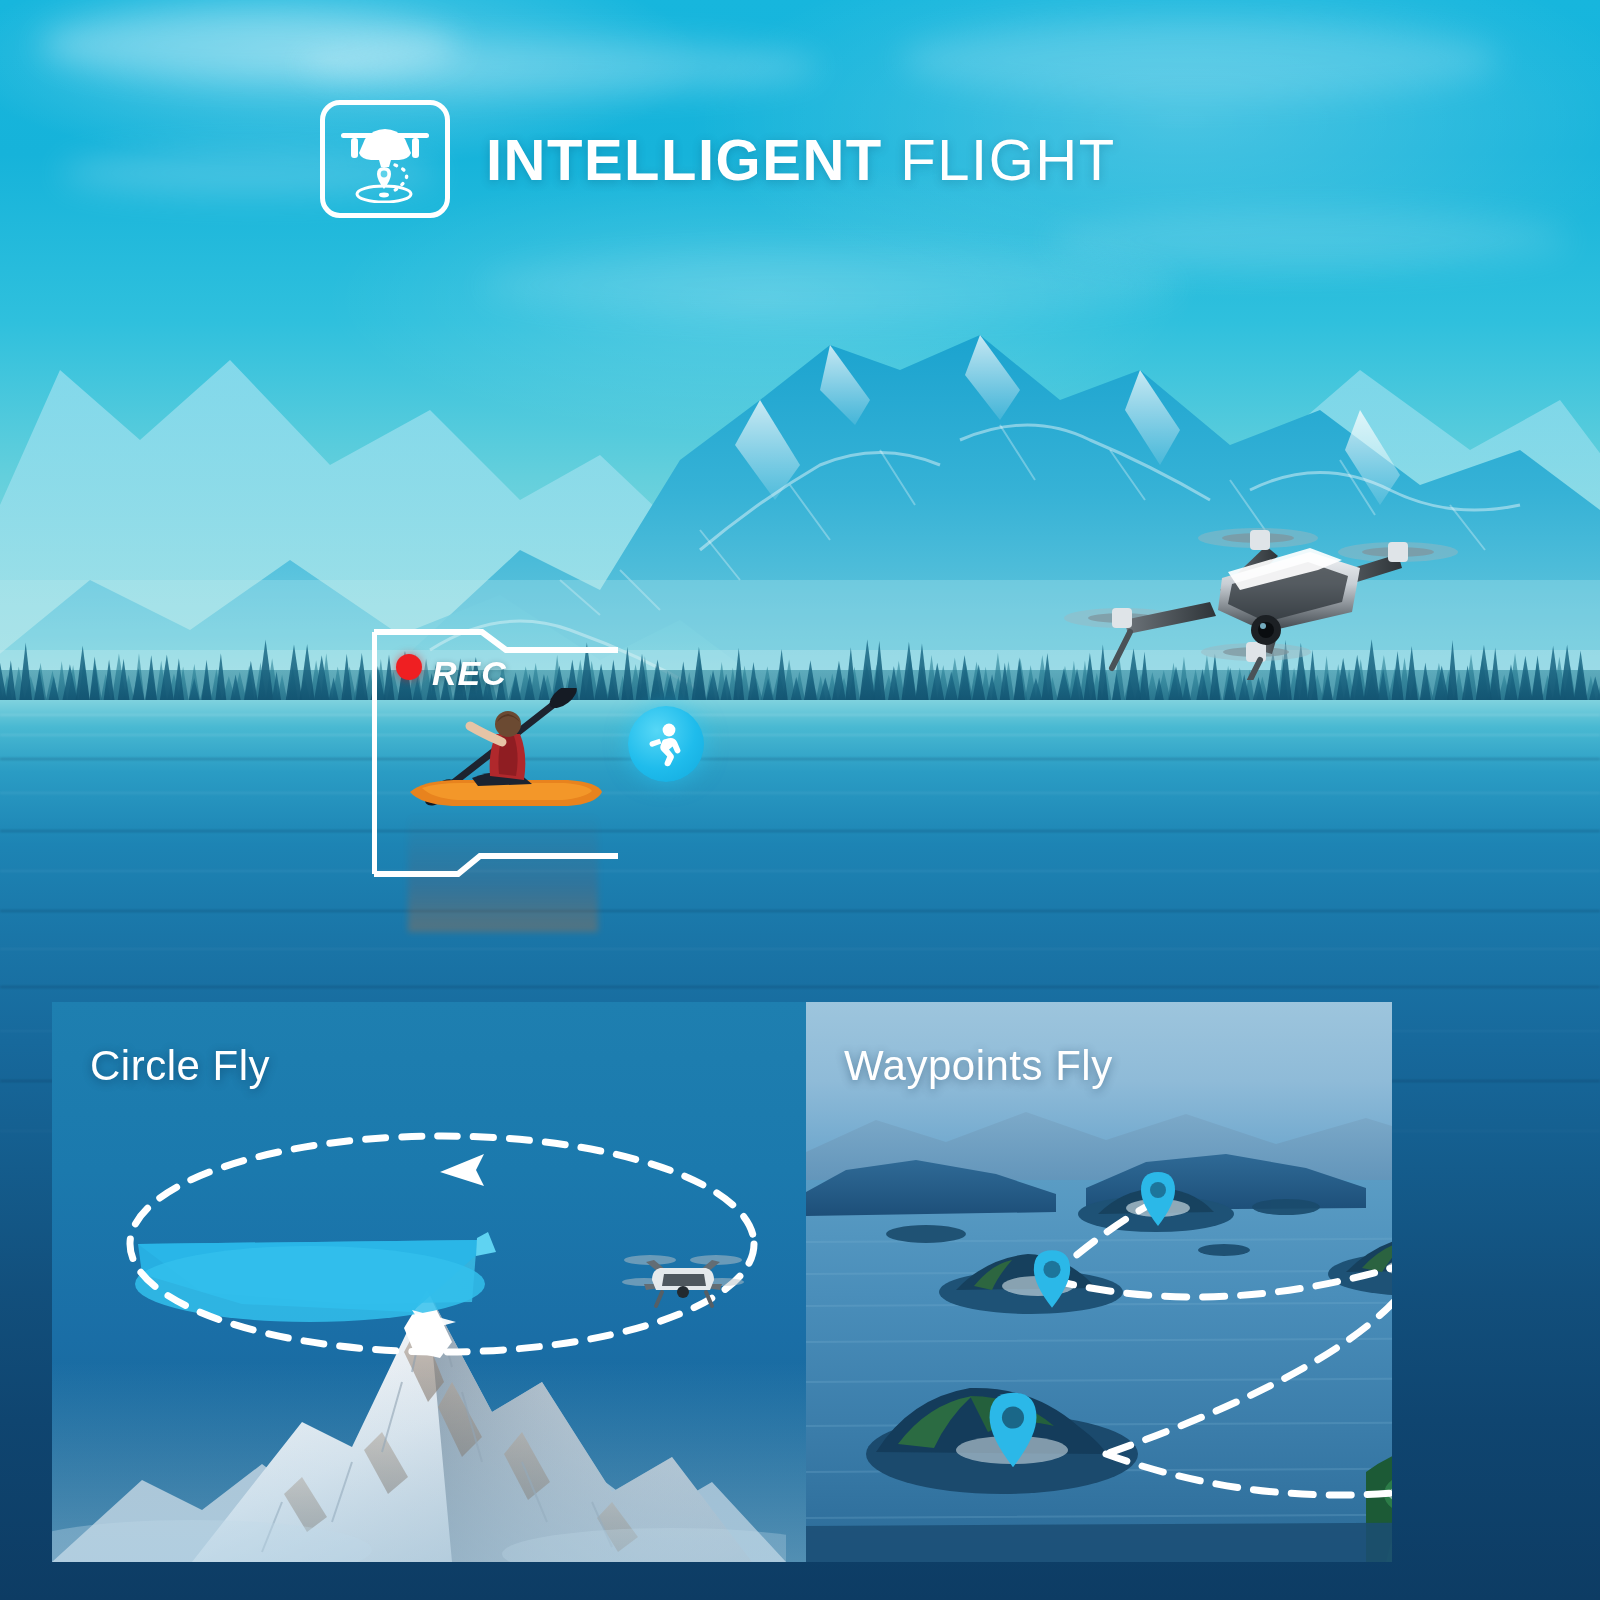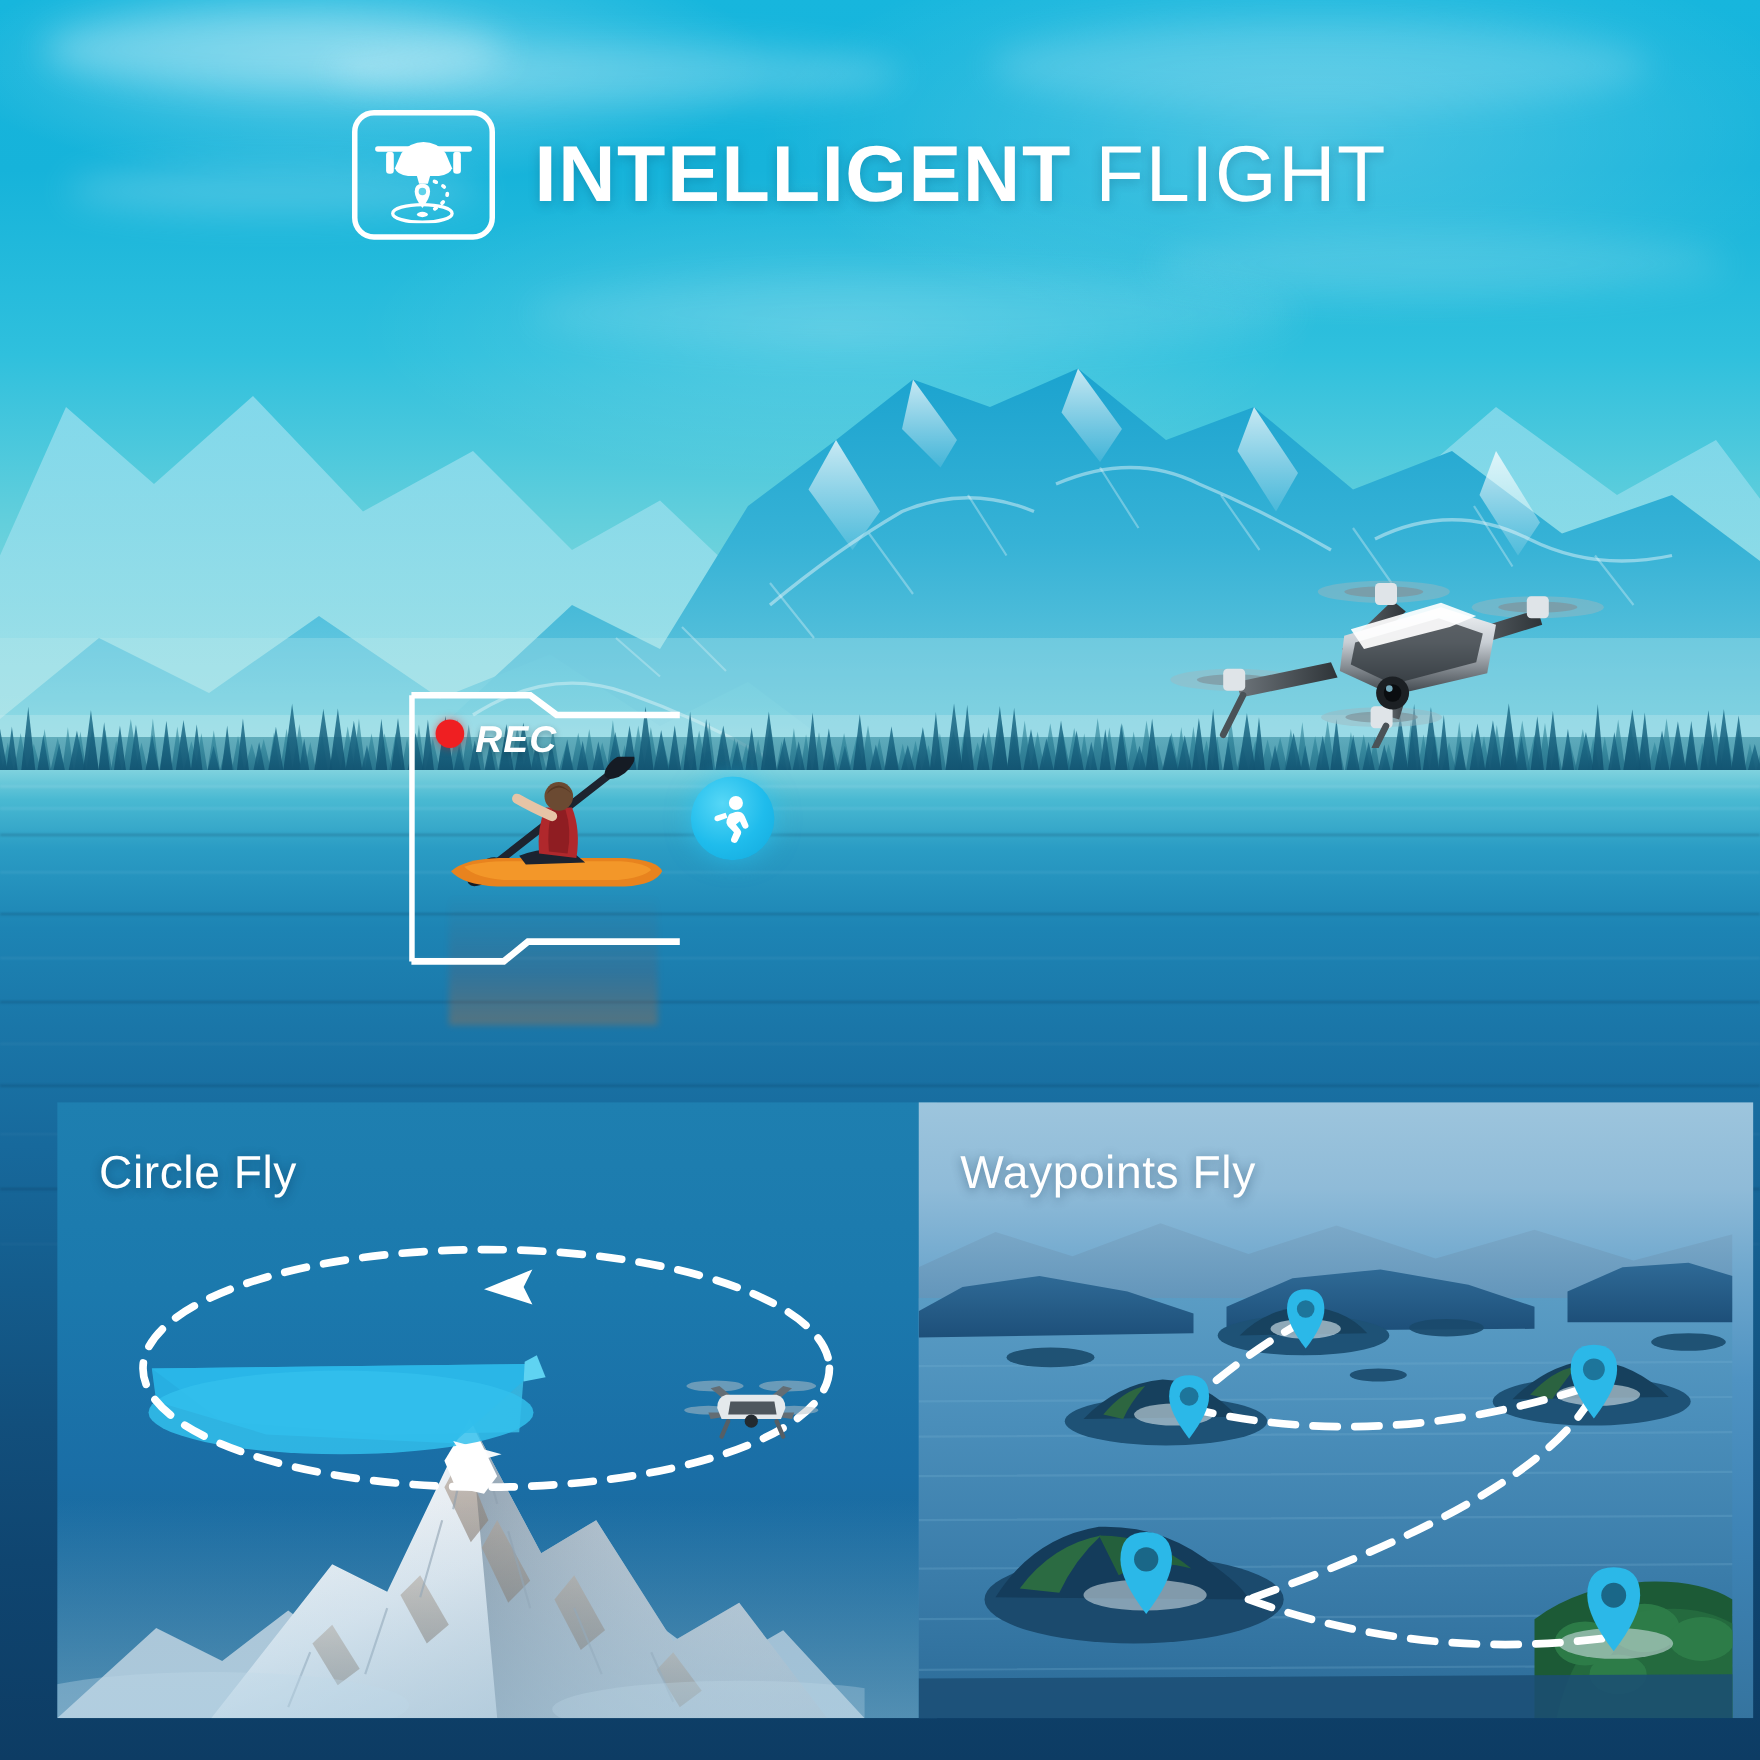--- a/index.html
+++ b/index.html
@@ -34,41 +34,41 @@
         #1d84b4 16%, #1a76a8 26%, #17699c 38%,
         #145c8c 52%, #124f7c 66%, #0f4570 80%, #0d3c64 100%);
   }
   .ripple{position:absolute;left:0;height:2px;background:rgba(255,255,255,.13);filter:blur(1.2px);}
   .ripple.d{background:rgba(5,40,70,.22);}
 
   
   .header{position:absolute;left:320px;top:100px;display:flex;align-items:center;gap:36px;}
   .badge-box{width:130px;height:118px;border:5px solid #ffffff;border-radius:20px;
     display:flex;align-items:center;justify-content:center;}
-  .title{font-size:72px;letter-spacing:1.5px;color:#fff;white-space:nowrap;
+  .title{font-size:58px;letter-spacing:1.5px;color:#fff;white-space:nowrap;
     text-shadow:0 2px 10px rgba(0,60,90,.25);}
   .title .b{font-weight:700;}
   .title .l{font-weight:400;}
 
   
   .trackframe{position:absolute;left:372px;top:628px;width:248px;height:250px;}
   .rec{position:absolute;left:396px;top:654px;display:flex;align-items:flex-start;gap:10px;}
   .recdot{width:26px;height:26px;border-radius:50%;background:#ef1f22;box-shadow:0 0 8px rgba(230,20,20,.5);}
   .rectxt{color:#fff;font-size:34px;font-style:italic;font-weight:600;letter-spacing:1px;
     text-shadow:0 2px 6px rgba(0,40,60,.4);}
 
   
   .runbadge{position:absolute;left:628px;top:706px;width:76px;height:76px;border-radius:50%;
     background:radial-gradient(circle at 38% 32%, #56d7f6 0%, #1fbcec 55%, #12a9dd 100%);
     box-shadow:0 0 22px rgba(40,200,245,.55);display:flex;align-items:center;justify-content:center;}
 
   
   .panel{position:absolute;top:1002px;height:560px;overflow:hidden;}
   .panel.left{left:52px;width:800px;}
-  .panel.right{left:806px;width:759px;margin-left:29px;}
+  .panel.right{left:806px;width:586px;}
   .panel-label{position:absolute;top:40px;left:38px;color:#fff;font-size:42px;font-weight:400;
     letter-spacing:.5px;text-shadow:0 2px 10px rgba(0,40,70,.45);z-index:9;}
 
   
   .cf-sky{position:absolute;inset:0;
     background:linear-gradient(180deg,#1e7fb0 0%,#1b79ad 30%,#1a6ea6 60%,#17628f 100%);}
   .cf-haze{position:absolute;left:0;bottom:0;width:100%;height:200px;
     background:linear-gradient(180deg,rgba(150,200,225,0),rgba(165,205,228,.42));}
 
   

